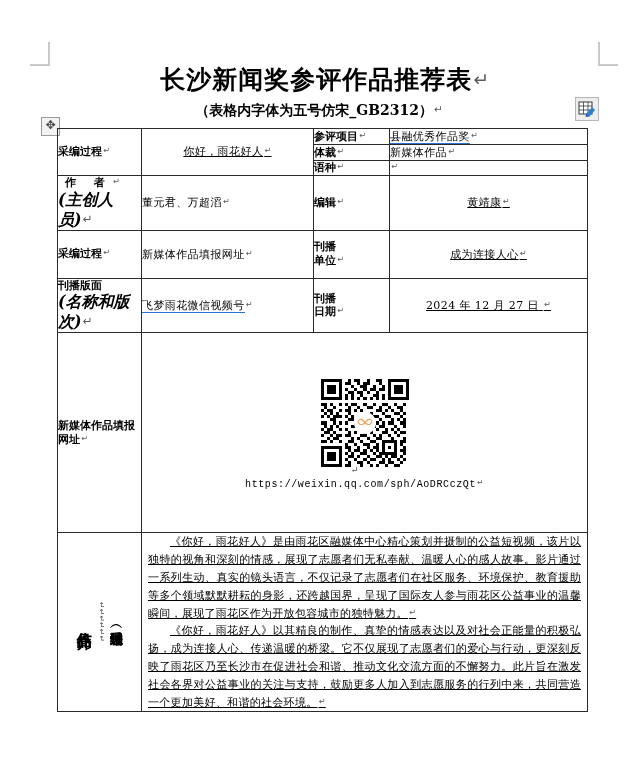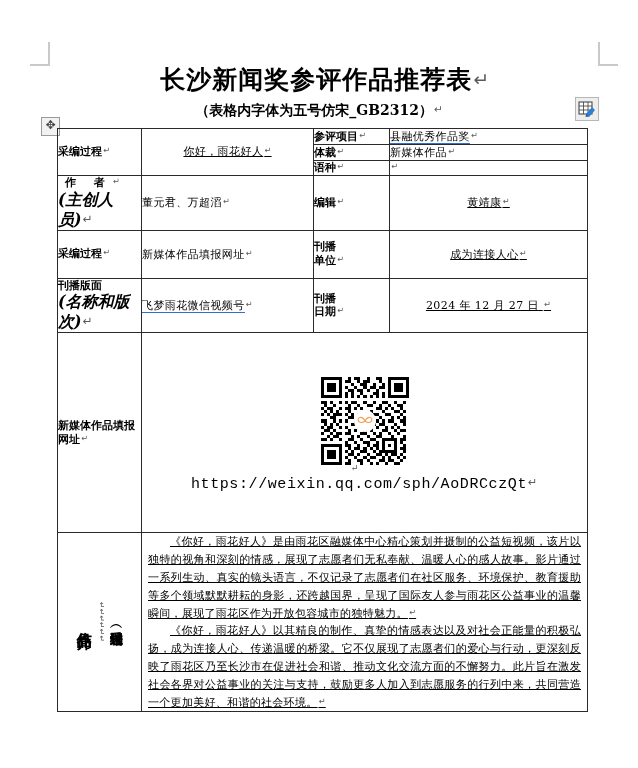--- a/index.html
+++ b/index.html
@@ -158,21 +158,21 @@
     height: 22px;
     margin: -11px 0 0 -11px;
     background: #fff;
     border-radius: 50%;
     display: flex;
     align-items: center;
     justify-content: center;
   }
   .qr-url {
     margin-top: 3px;
-    font-size: 15px;
+    font-size: 10px;
     letter-spacing: .6px;
     font-family: "Liberation Mono", "DejaVu Sans Mono", monospace;
     color: #000;
   }
   .qr-pilcrow-line {
     text-align: center;
     font-size: 9px;
     color: #555;
     margin-top: -2px;
     padding-right: 20px;

